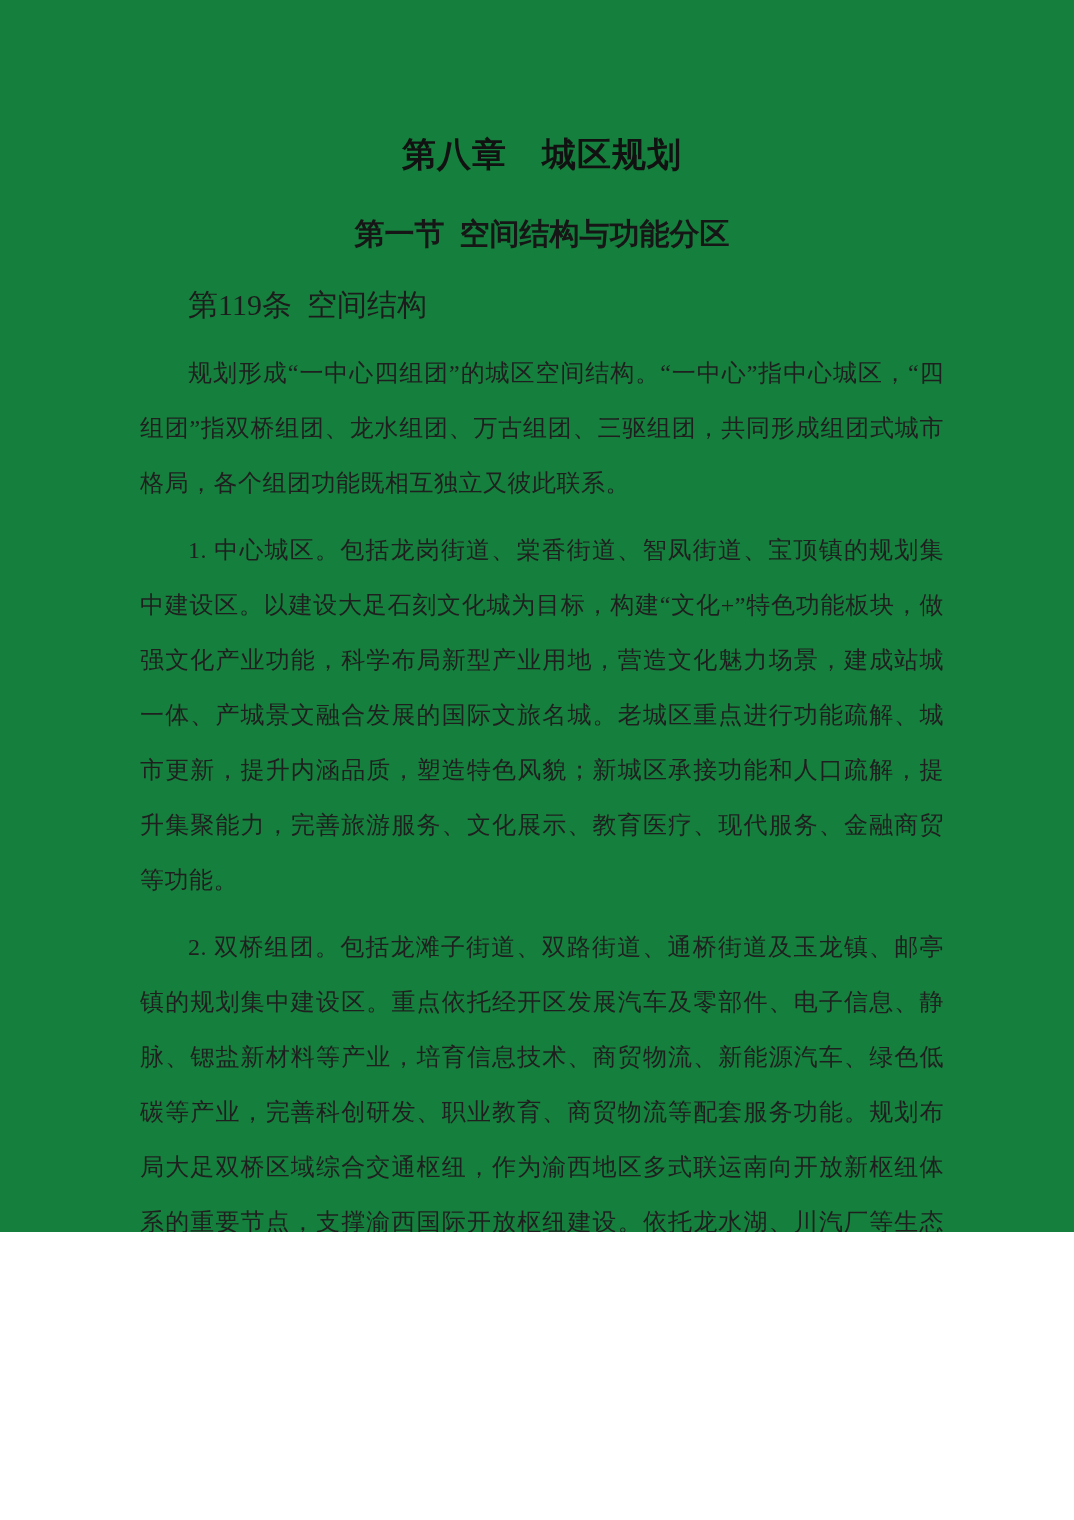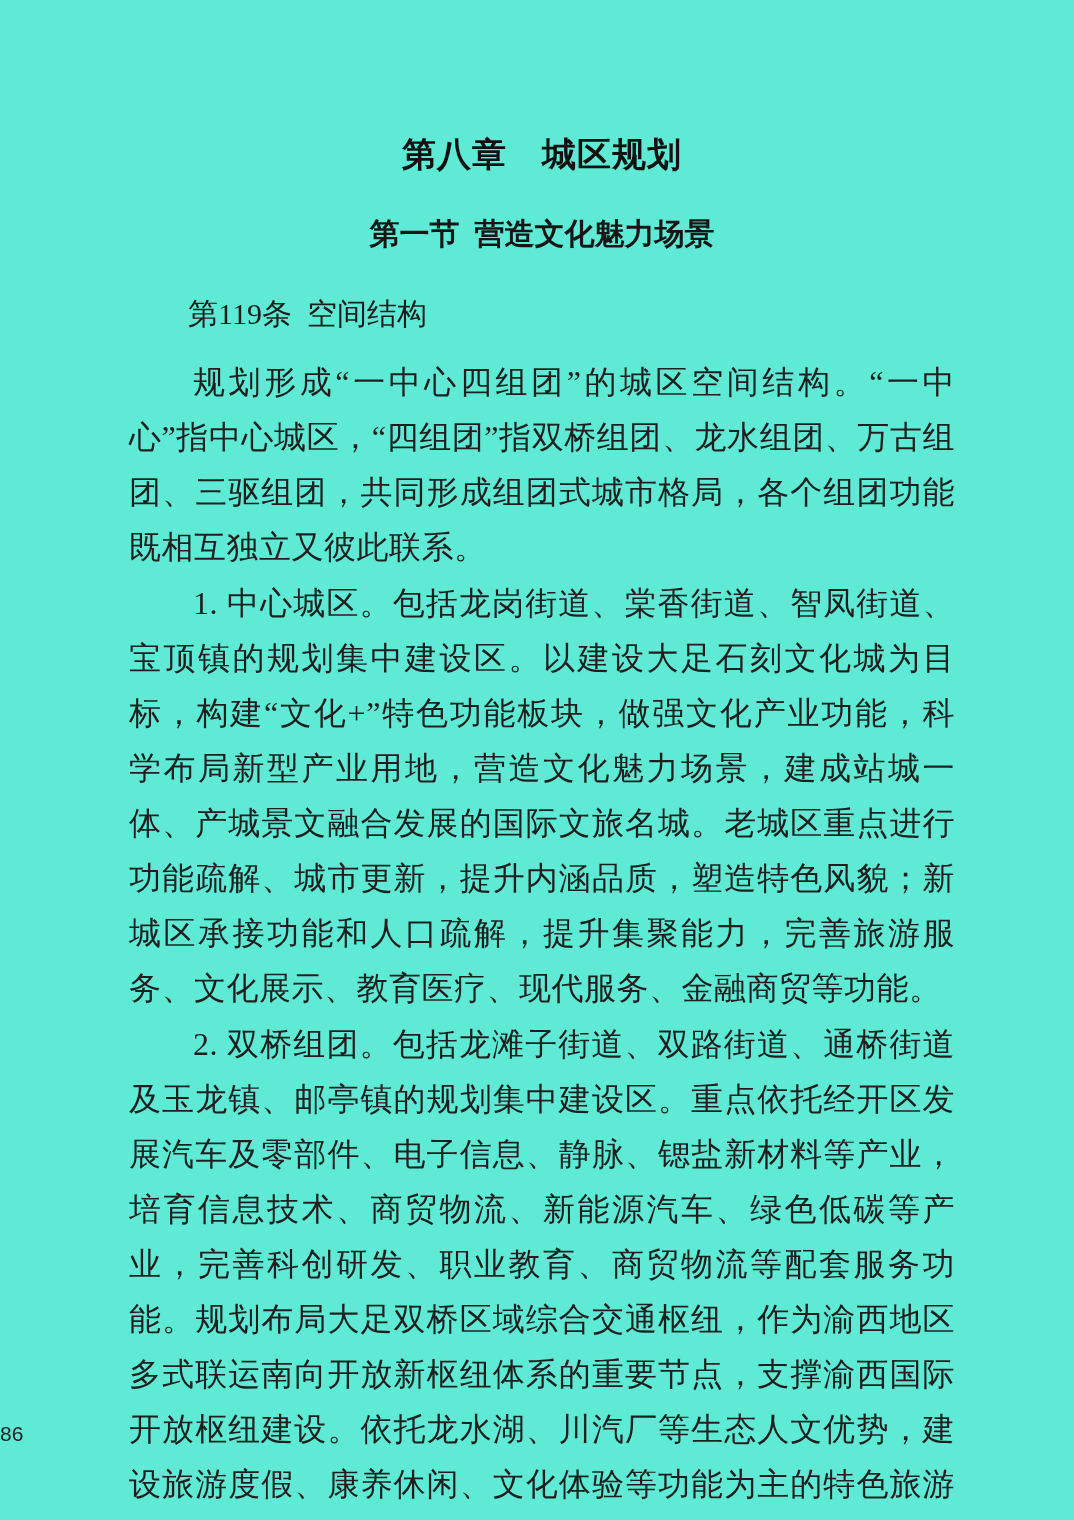--- a/index.html
+++ b/index.html
@@ -3,23 +3,23 @@
 <meta charset="utf-8">
 <style>
   html, body {
     margin: 0;
     padding: 0;
     background: #ffffff;
   }
   .page {
     position: relative;
     width: 1074px;
-    height: 1520px;
+    height: 1232px;
     margin: 0 auto;
-    background: #5eead4;
+    background: #15803d;
     color: #1c1c1c;
     font-family: "Liberation Serif", "DejaVu Serif", serif;
     overflow: hidden;
     box-sizing: border-box;
     padding: 0 118px 0 128px;
   }
   .chapter-title {
     margin: 0;
     padding-top: 133px;
     text-align: center;
@@ -34,33 +34,33 @@
     margin: 38px 0 0 0;
     text-align: center;
     font-family: "Liberation Sans", "DejaVu Sans", sans-serif;
     font-size: 30px;
     line-height: 40px;
     font-weight: bold;
     color: #161616;
     white-space: pre-wrap;
   }
   .article-heading {
-    margin-top: 40px;
+    margin-top: 31px;
     font-size: 30px;
     line-height: 40px;
     text-indent: 2em;
     white-space: pre-wrap;
     color: #1c1c1c;
   }
   .body-text {
     margin-top: 21px;
   }
   .body-text p {
-    margin: 1px;
-    font-size: 32px;
+    margin: 12px;
+    font-size: 24px;
     line-height: 55px;
     letter-spacing: 0.5px;
     text-indent: 2em;
     text-align: justify;
     text-justify: inter-ideograph;
     color: #1f1f1f;
   }
   .page-number {
     position: absolute;
     left: 0;
@@ -73,21 +73,21 @@
     color: #222222;
   }
 </style>
 </head>
 <body>
 
 <div class="page">
 
   <h1 class="chapter-title">第八章　城区规划</h1>
 
-  <h2 class="section-title">第一节 营造文化魅力场景</h2>
+  <h2 class="section-title">第一节 空间结构与功能分区</h2>
 
   <div class="article-heading">第119条 空间结构</div>
 
   <div class="body-text">
     <p>规划形成“一中心四组团”的城区空间结构。“一中心”指中心城区，“四组团”指双桥组团、龙水组团、万古组团、三驱组团，共同形成组团式城市格局，各个组团功能既相互独立又彼此联系。</p>
     <p>1. 中心城区。包括龙岗街道、棠香街道、智凤街道、宝顶镇的规划集中建设区。以建设大足石刻文化城为目标，构建“文化+”特色功能板块，做强文化产业功能，科学布局新型产业用地，营造文化魅力场景，建成站城一体、产城景文融合发展的国际文旅名城。老城区重点进行功能疏解、城市更新，提升内涵品质，塑造特色风貌；新城区承接功能和人口疏解，提升集聚能力，完善旅游服务、文化展示、教育医疗、现代服务、金融商贸等功能。</p>
     <p>2. 双桥组团。包括龙滩子街道、双路街道、通桥街道及玉龙镇、邮亭镇的规划集中建设区。重点依托经开区发展汽车及零部件、电子信息、静脉、锶盐新材料等产业，培育信息技术、商贸物流、新能源汽车、绿色低碳等产业，完善科创研发、职业教育、商贸物流等配套服务功能。规划布局大足双桥区域综合交通枢纽，作为渝西地区多式联运南向开放新枢纽体系的重要节点，支撑渝西国际开放枢纽建设。依托龙水湖、川汽厂等生态人文优势，建设旅游度假、康养休闲、文化体验等功能为主的特色旅游康养功能区。</p>
     <p>3. 龙水组团。主要为龙水镇的规划集中建设区。以建设中国</p>
   </div>
 

